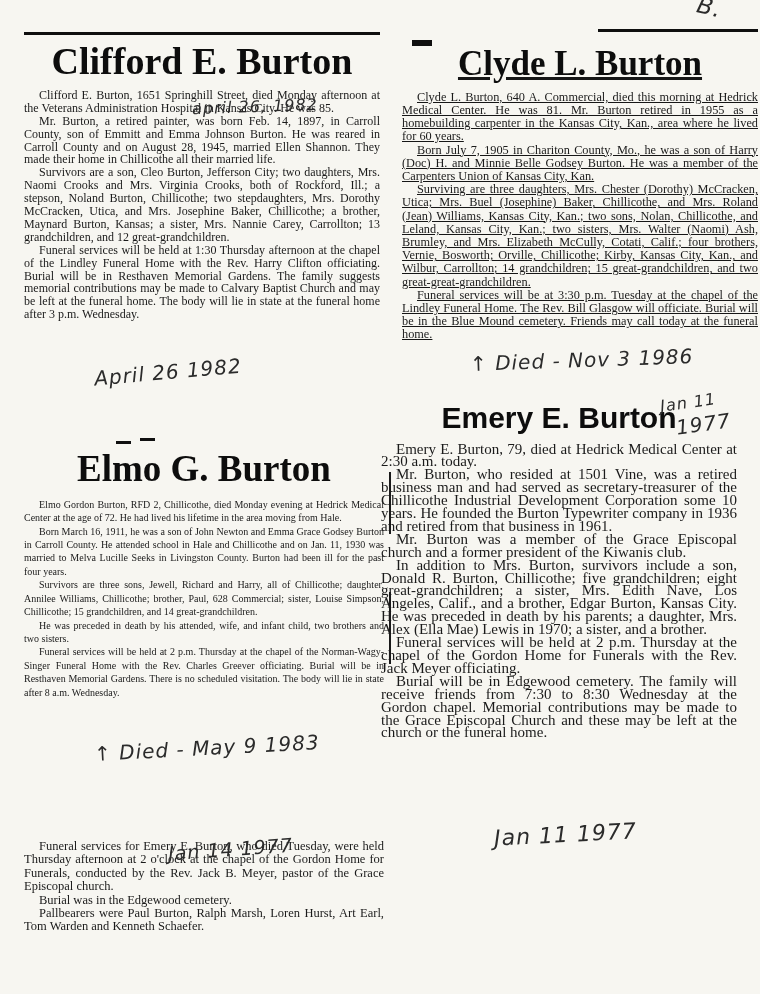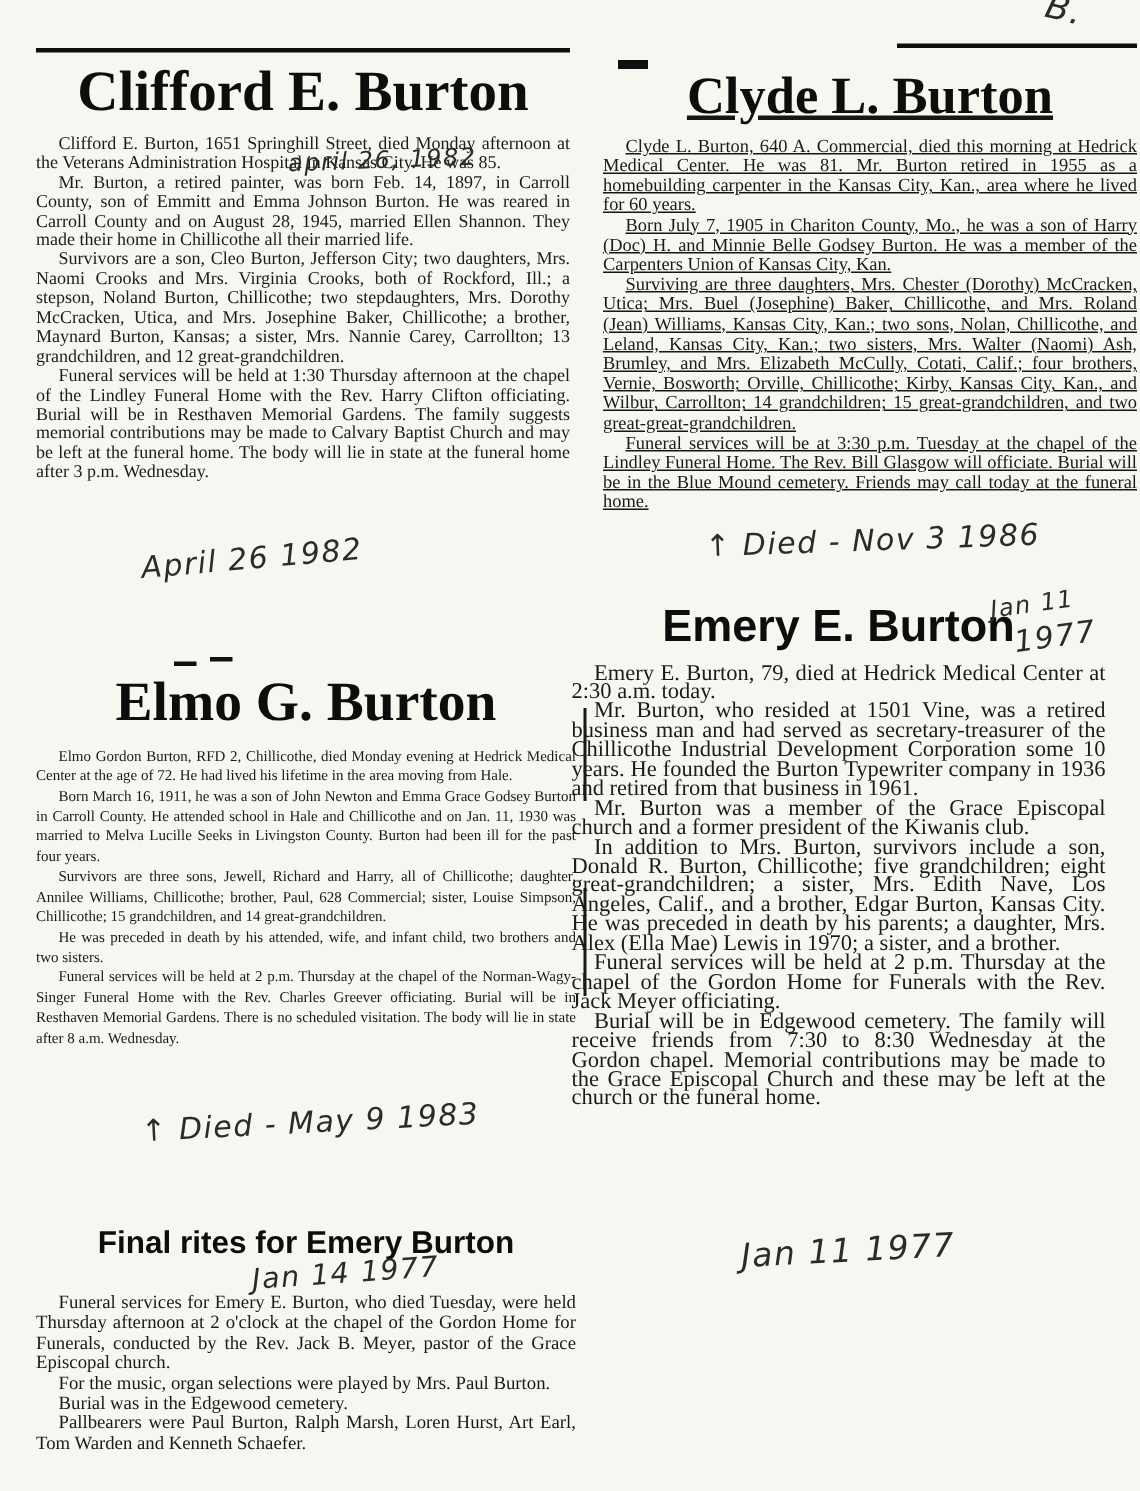--- a/index.html
+++ b/index.html
@@ -64,24 +64,22 @@
       <p>Elmo Gordon Burton, RFD 2, Chillicothe, died Monday evening at Hedrick Medical Center at the age of 72. He had lived his lifetime in the area moving from Hale.</p>
       <p>Born March 16, 1911, he was a son of John Newton and Emma Grace Godsey Burton in Carroll County. He attended school in Hale and Chillicothe and on Jan. 11, 1930 was married to Melva Lucille Seeks in Livingston County. Burton had been ill for the past four years.</p>
       <p>Survivors are three sons, Jewell, Richard and Harry, all of Chillicothe; daughter, Annilee Williams, Chillicothe; brother, Paul, 628 Commercial; sister, Louise Simpson, Chillicothe; 15 grandchildren, and 14 great-grandchildren.</p>
       <p>He was preceded in death by his attended, wife, and infant child, two brothers and two sisters.</p>
       <p>Funeral services will be held at 2 p.m. Thursday at the chapel of the Norman-Wagy-Singer Funeral Home with the Rev. Charles Greever officiating. Burial will be in Resthaven Memorial Gardens. There is no scheduled visitation. The body will lie in state after 8 a.m. Wednesday.</p>
     </div>
   </section>
   <div class="hand" style="left:94px;top:736px;font-size:20px;transform:rotate(-3deg);">↑ Died - May 9 1983</div>
 
   <section class="article final" style="left:24px;top:818px;width:360px;">
-    <h2 class="headline-sans" style="font-size:21px;">Final rites for Emery Burton</h2>
     <div class="body">
       <p>Funeral services for Emery E. Burton, who died Tuesday, were held Thursday afternoon at 2 o'clock at the chapel of the Gordon Home for Funerals, conducted by the Rev. Jack B. Meyer, pastor of the Grace Episcopal church.</p>
-      <p>For the music, organ selections were played by Mrs. Paul Burton.</p>
       <p>Burial was in the Edgewood cemetery.</p>
       <p>Pallbearers were Paul Burton, Ralph Marsh, Loren Hurst, Art Earl, Tom Warden and Kenneth Schaefer.</p>
     </div>
   </section>
   <div class="hand" style="left:168px;top:838px;font-size:19px;transform:rotate(-4deg);">Jan 14 1977</div>
 
   <section class="article clyde" style="left:402px;top:42px;width:356px;text-decoration:underline;">
     <h2 class="headline-serif" style="font-size:35px;">Clyde L. Burton</h2>
     <div class="body">
       <p>Clyde L. Burton, 640 A. Commercial, died this morning at Hedrick Medical Center. He was 81. Mr. Burton retired in 1955 as a homebuilding carpenter in the Kansas City, Kan., area where he lived for 60 years.</p>

